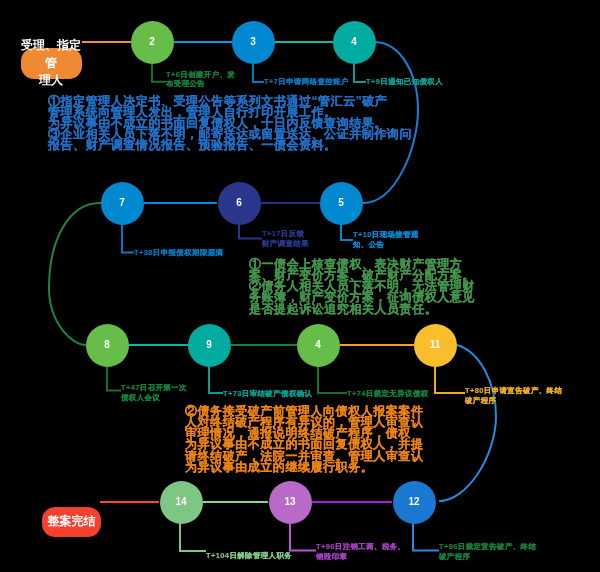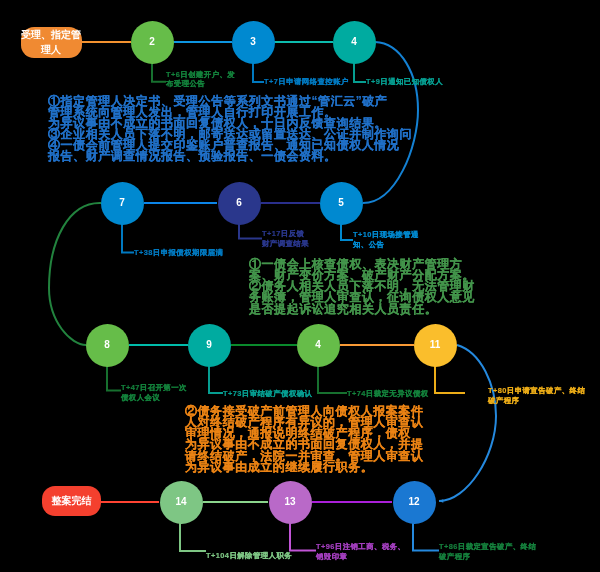--- a/index.html
+++ b/index.html
@@ -2,21 +2,21 @@
 <html><head>
 <meta charset="utf-8">
 <style>
   html,body{margin:0;padding:0;background:#000;width:600px;height:572px;overflow:hidden;}
   body{font-family:"Liberation Sans",sans-serif;-webkit-font-smoothing:antialiased;}
   #stage{position:relative;width:600px;height:572px;background:#000;}
   svg.wires{position:absolute;left:0;top:0;width:600px;height:572px;}
   .node{position:absolute;border-radius:50%;display:flex;align-items:center;justify-content:center;
         color:#fff;font-weight:700;font-size:10px;line-height:1;}
   .pill{position:absolute;border-radius:13px;display:flex;align-items:center;justify-content:center;
-        color:#fff;text-align:center;font-size:10px;font-weight:700;line-height:1.45;}
+        color:#fff;text-align:center;font-size:12px;font-weight:700;line-height:1.45;margin-top:21px;}
   .lbl{position:absolute;font-weight:700;-webkit-text-stroke:0.2px;paint-order:stroke fill;font-size:7.4px;line-height:9.6px;white-space:nowrap;letter-spacing:0.45px;}
   .lbl span{display:block;}
   .para{position:absolute;font-weight:700;-webkit-text-stroke:0.2px;paint-order:stroke fill;font-size:12px;line-height:11.15px;white-space:nowrap;letter-spacing:0.55px;}
   .para span{display:block;}
 </style>
 </head>
 <body>
 
 <div id="stage">
 <svg class="wires" viewBox="0 0 600 572">
@@ -122,48 +122,47 @@
 <div class="lbl" style="left:121px;top:383px;color:#13803B">
       <span>T+47日召开第一次</span>
       <span>债权人会议</span>
     </div>
 <div class="lbl" style="left:223px;top:388.5px;color:#069E91">
       <span>T+73日审结破产债权确认</span>
     </div>
 <div class="lbl" style="left:347px;top:388.5px;color:#13803B">
       <span>T+74日裁定无异议债权</span>
     </div>
-<div class="lbl" style="left:488px;top:386px;color:#EDAD18">
+<div class="lbl" style="left:465px;top:386px;color:#EDAD18">
       <span>T+80日申请宣告破产、终结</span>
       <span>破产程序</span>
     </div>
 <div class="lbl" style="left:439px;top:542px;color:#157F3C">
       <span>T+86日裁定宣告破产、终结</span>
       <span>破产程序</span>
     </div>
 <div class="lbl" style="left:316px;top:542px;color:#A43FBF">
       <span>T+96日注销工商、税务、</span>
       <span>销毁印章</span>
     </div>
 <div class="lbl" style="left:206px;top:551px;color:#7EC684">
       <span>T+104日解除管理人职务</span>
     </div>
 <div class="para" style="left:48px;top:95.5px;color:#2070C8">
       <span>①指定管理人决定书、受理公告等系列文书通过“管汇云”破产</span>
       <span>管理系统向管理人发出，管理人自行打印开展工作。</span>
       <span>为异议事由不成立的书面回复债权人，十日内反馈查询结果。</span>
       <span>③企业相关人员下落不明，邮寄送达或留置送达、公证并制作询问</span>
-      <span>④一债会前管理人提交印鉴账户普查报告、通知已知债权人情况</span>
       <span>报告、财产调查情况报告、预验报告、一债会资料。</span>
     </div>
 <div class="para" style="left:249px;top:259px;color:#43954B">
       <span>①一债会上核查债权、表决财产管理方</span>
       <span>案、财产变价方案、破产财产分配方案。</span>
       <span>②债务人相关人员下落不明，无法管理财</span>
-      <span>务账簿，管理人审查认，征询债权人意见</span>
+      <span>务账簿，财产变价方案，征询债权人意见</span>
       <span>是否提起诉讼追究相关人员责任。</span>
     </div>
 <div class="para" style="left:185px;top:406px;color:#EB8314">
       <span>②债务接受破产前管理人向债权人报案案件</span>
       <span>人对终结破产程序有异议的，管理人审查认</span>
       <span>审理情况，通报说明终结破产程序，债权</span>
       <span>为异议事由不成立的书面回复债权人，并提</span>
       <span>请终结破产，法院一并审查。管理人审查认</span>
       <span>为异议事由成立的继续履行职务。</span>
     </div>

